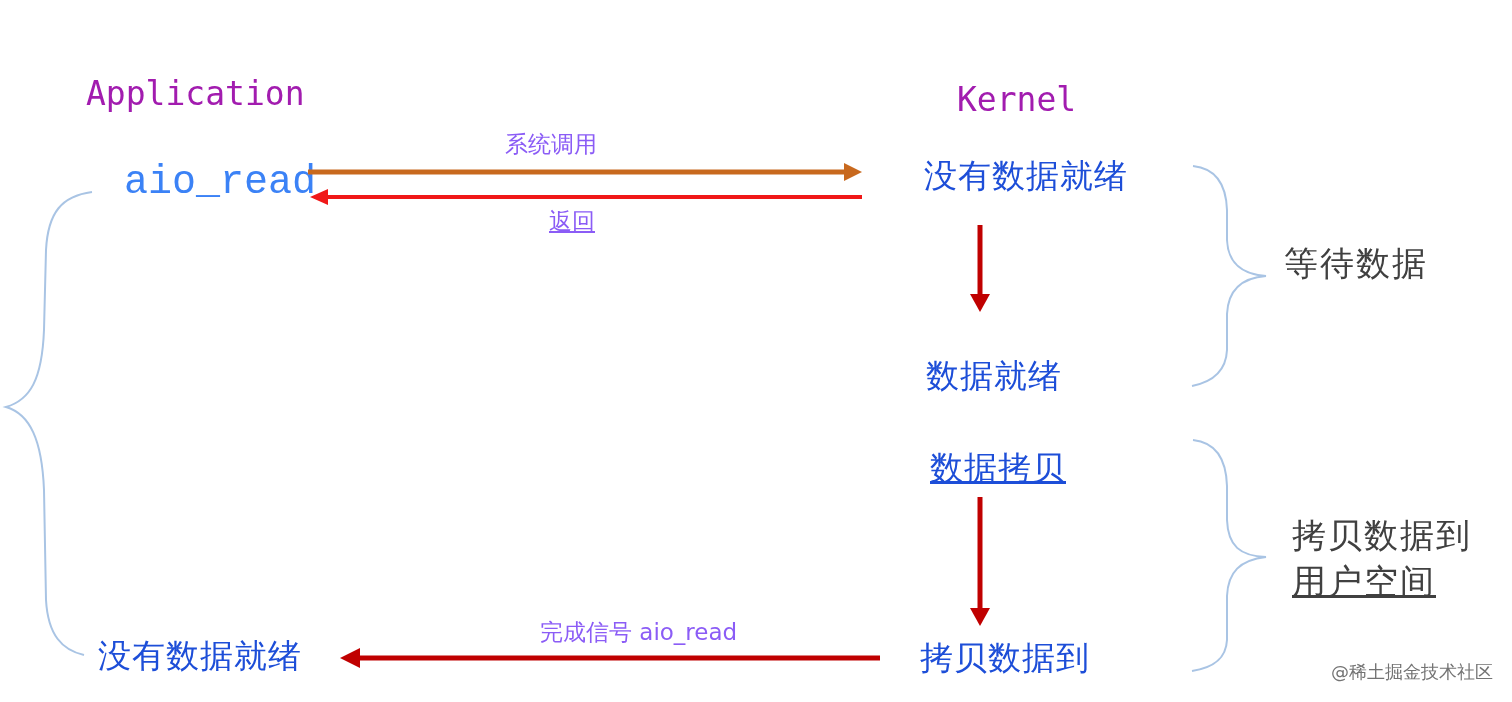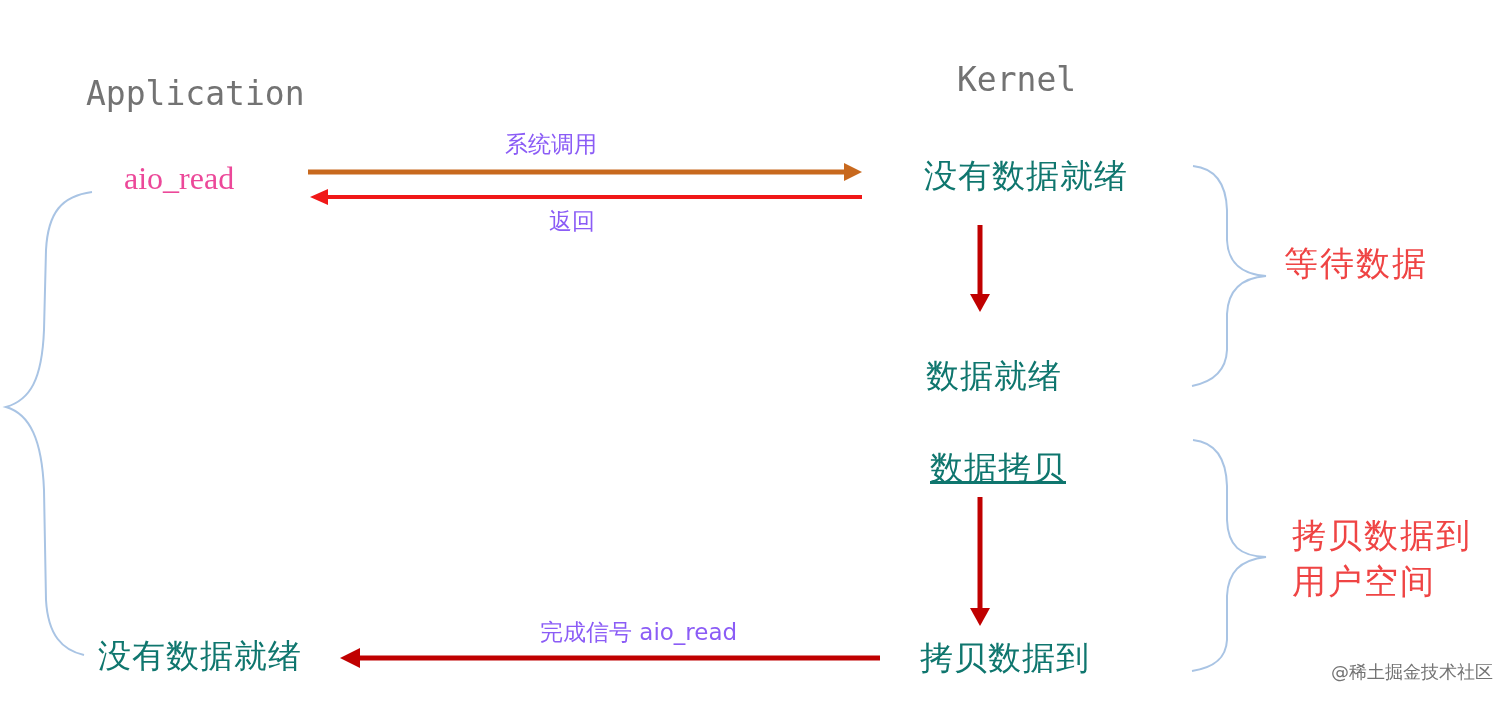--- a/index.html
+++ b/index.html
@@ -1,47 +1,47 @@
 <!DOCTYPE html>
 <html><head>
 <meta charset="utf-8">
 <style>
   html, body { margin: 0; padding: 0; background: #ffffff; }
   body { width: 1512px; height: 702px; position: relative; overflow: hidden;
          font-family: "DejaVu Sans", sans-serif; color: #1f1f1f; }
   .abs { position: absolute; white-space: nowrap; }
-  .header { font-family: "DejaVu Sans Mono", monospace; font-size: 33px; color: #737373; }
-  .mono { font-family: Liberation Serif, serif; font-size: 32px; color: #ec4899; }
-  .cn { font-size: 33px; color: #0f766e; letter-spacing: 1px; }
-  .cn-lg { font-size: 34px; color: #ef4444; letter-spacing: 2px; line-height: 50px; }
+  .header { font-family: "DejaVu Sans Mono", monospace; font-size: 33px; color: #a21caf; }
+  .mono { font-family: Liberation Mono, monospace; font-size: 40px; color: #3b82f6; }
+  .cn { font-size: 33px; color: #1d4ed8; letter-spacing: 1px; }
+  .cn-lg { font-size: 34px; color: #404040; letter-spacing: 2px; line-height: 50px; }
   .lbl { font-size: 23px; color: #8b5cf6; margin-left: 44px; }
   .watermark { font-size: 18px; color: #737373; }
   svg.overlay { position: absolute; left: 0; top: 0; }
 </style>
 </head>
 <body>
 
 <div class="abs header" style="left:86px; top:74px;">Application</div>
-<div class="abs header" style="left:957px; top:60px;">Kernel</div>
+<div class="abs header" style="left:957px; top:80px;">Kernel</div>
 
 <div class="abs mono" style="left:124px; top:160px;">aio_read</div>
 <div class="abs cn" style="left:98px; top:634px;">没有数据就绪</div>
 
 <div class="abs lbl" style="left:461px; top:129px;">系统调用</div>
-<div class="abs lbl" style="left:505px; top:206px;">返回</div>
+<div class="abs lbl" style="left:505px; top:206px;text-decoration:underline;">返回</div>
 <div class="abs lbl" style="left:496px; top:617px;">完成信号 aio_read</div>
 
 <div class="abs cn" style="left:924px; top:154px;">没有数据就绪</div>
 <div class="abs cn" style="left:926px; top:354px;">数据就绪</div>
 <div class="abs cn" style="left:930px; top:446px;text-decoration:underline;">数据拷贝</div>
 <div class="abs cn" style="left:920px; top:636px;">拷贝数据到</div>
 
 <div class="abs cn-lg" style="left:1284px; top:238px;">等待数据</div>
 <div class="abs cn-lg" style="left:1292px; top:510px;">拷贝数据到</div>
-<div class="abs cn-lg" style="left:1292px; top:556px;">用户空间</div>
+<div class="abs cn-lg" style="left:1292px; top:556px;text-decoration:underline;">用户空间</div>
 
 <div class="abs watermark" style="left:1331px; top:660px;">@稀土掘金技术社区</div>
 
 <svg class="overlay" width="1512" height="702" viewBox="0 0 1512 702">
 
   <g>
     <line x1="308" y1="172" x2="846" y2="172" stroke="#c8691e" stroke-width="5"></line>
     <polygon points="844,163 862,172 844,181" fill="#c8691e"></polygon>
   </g>
 

